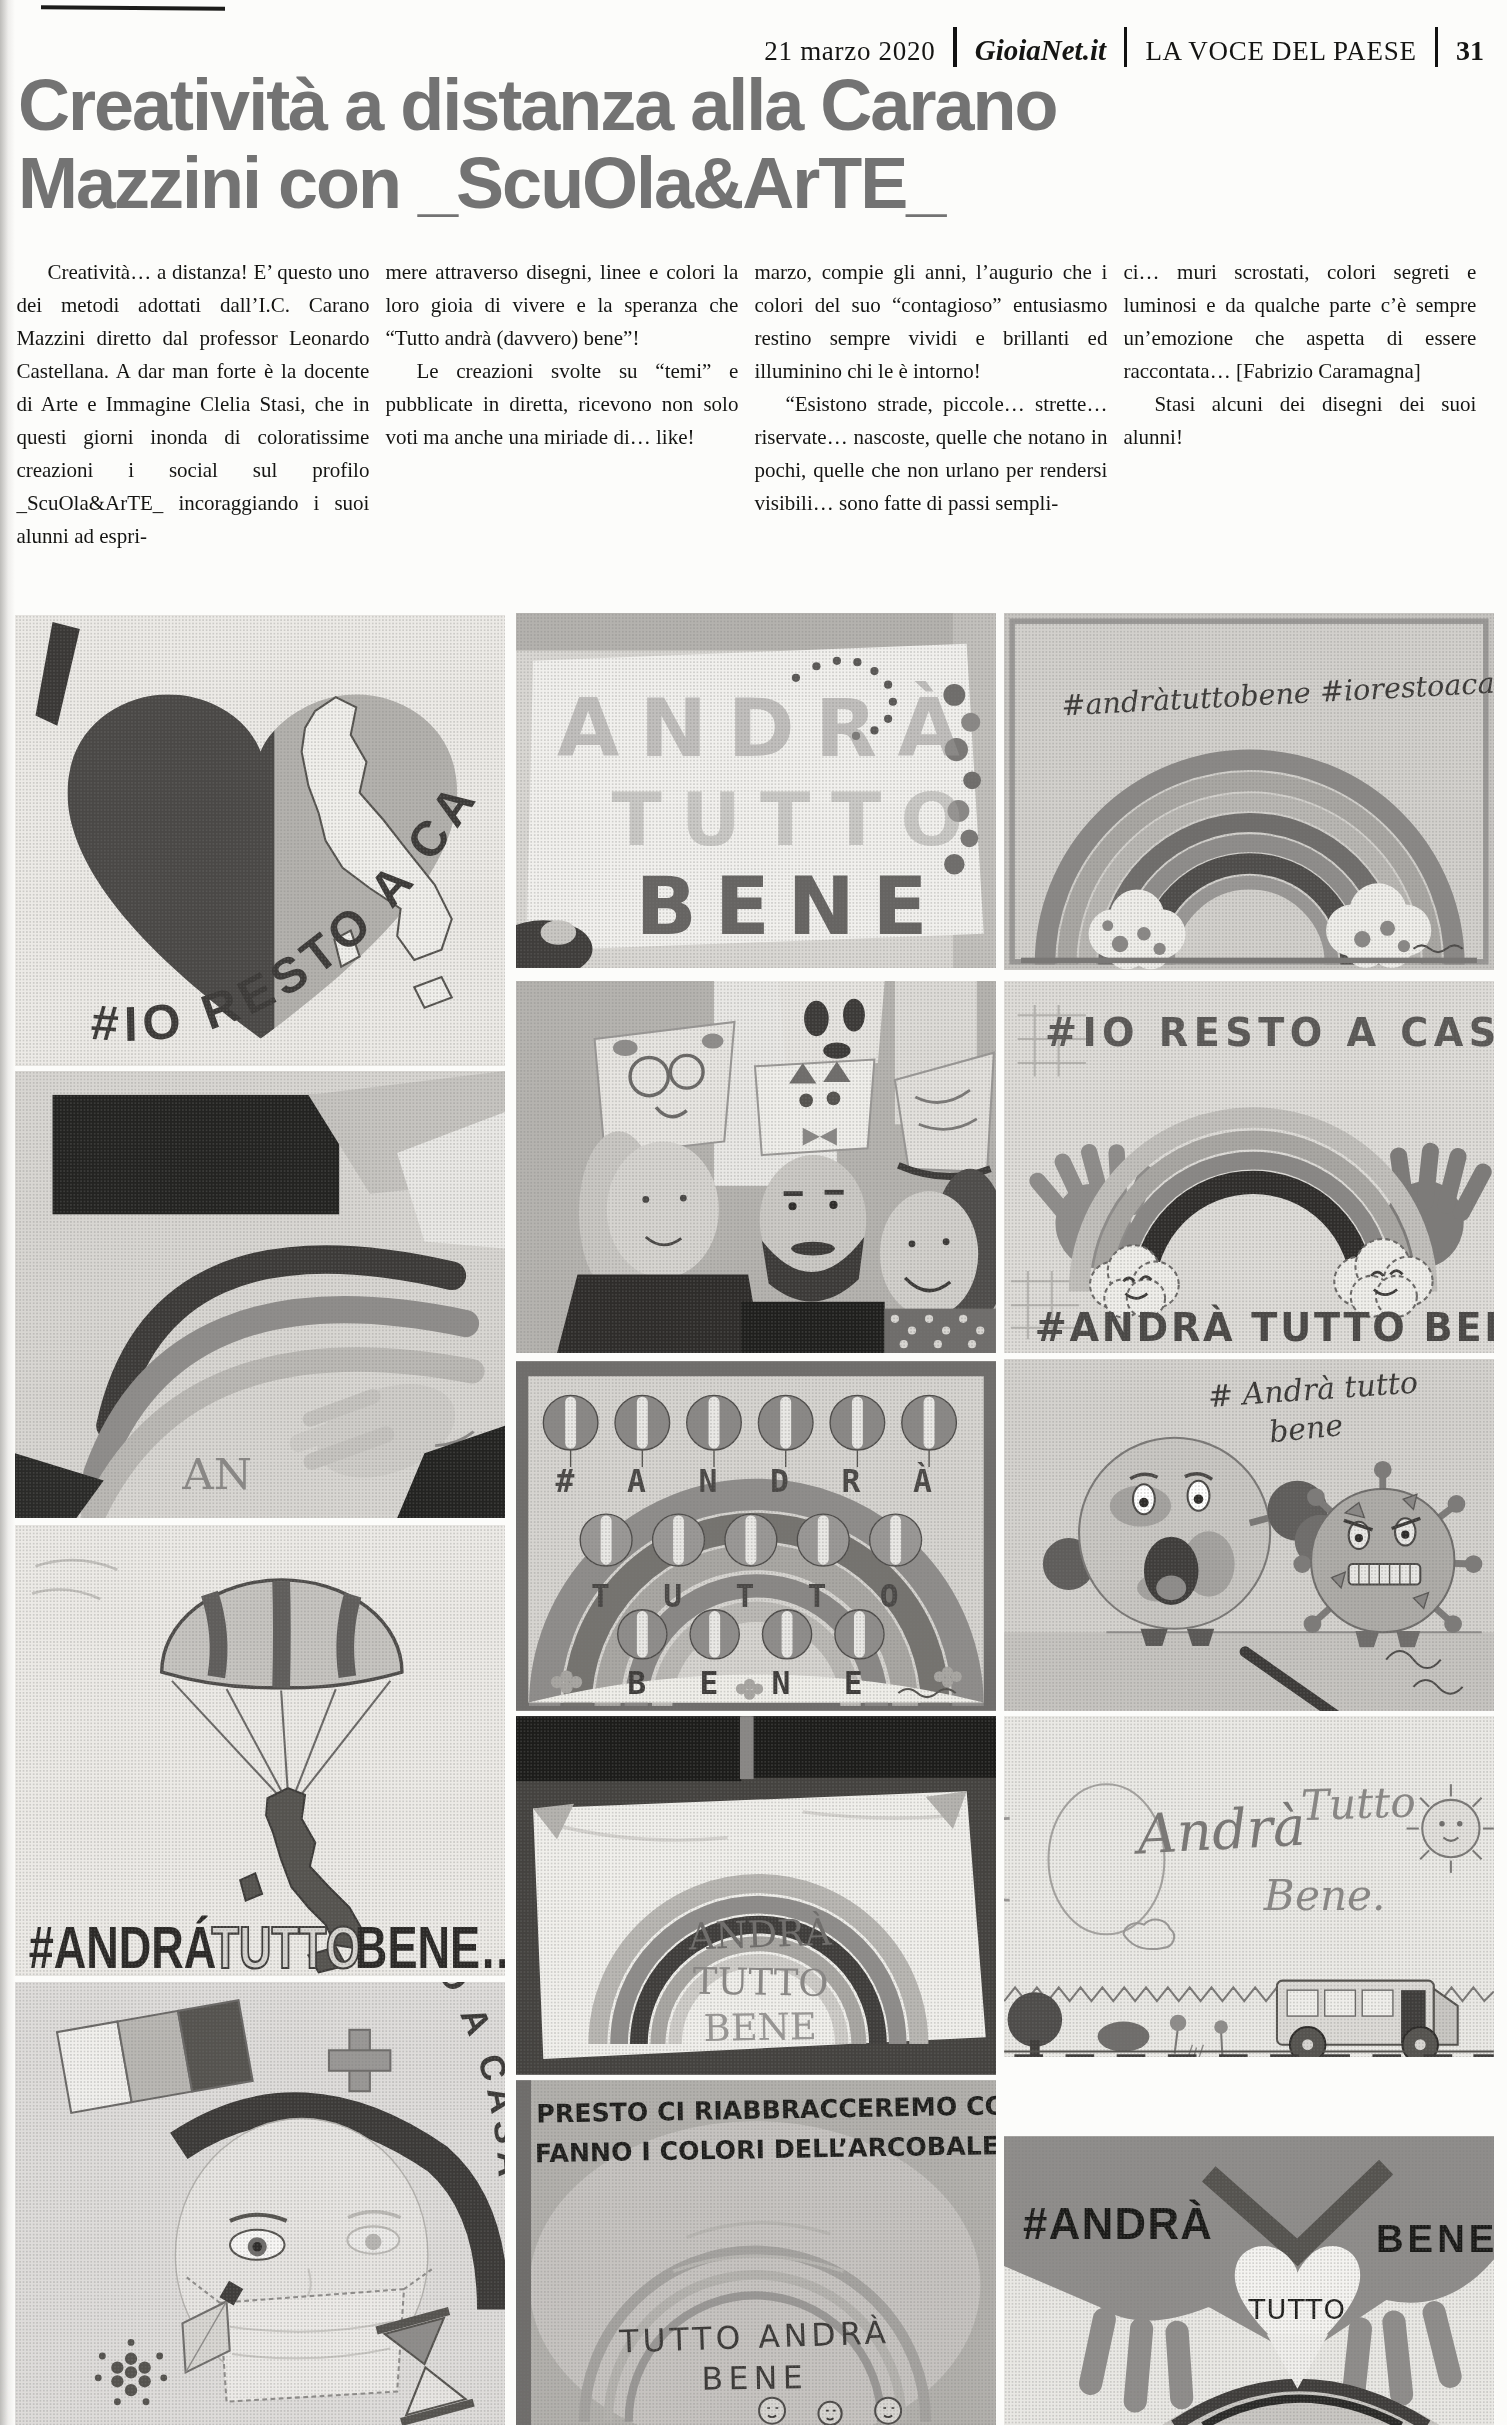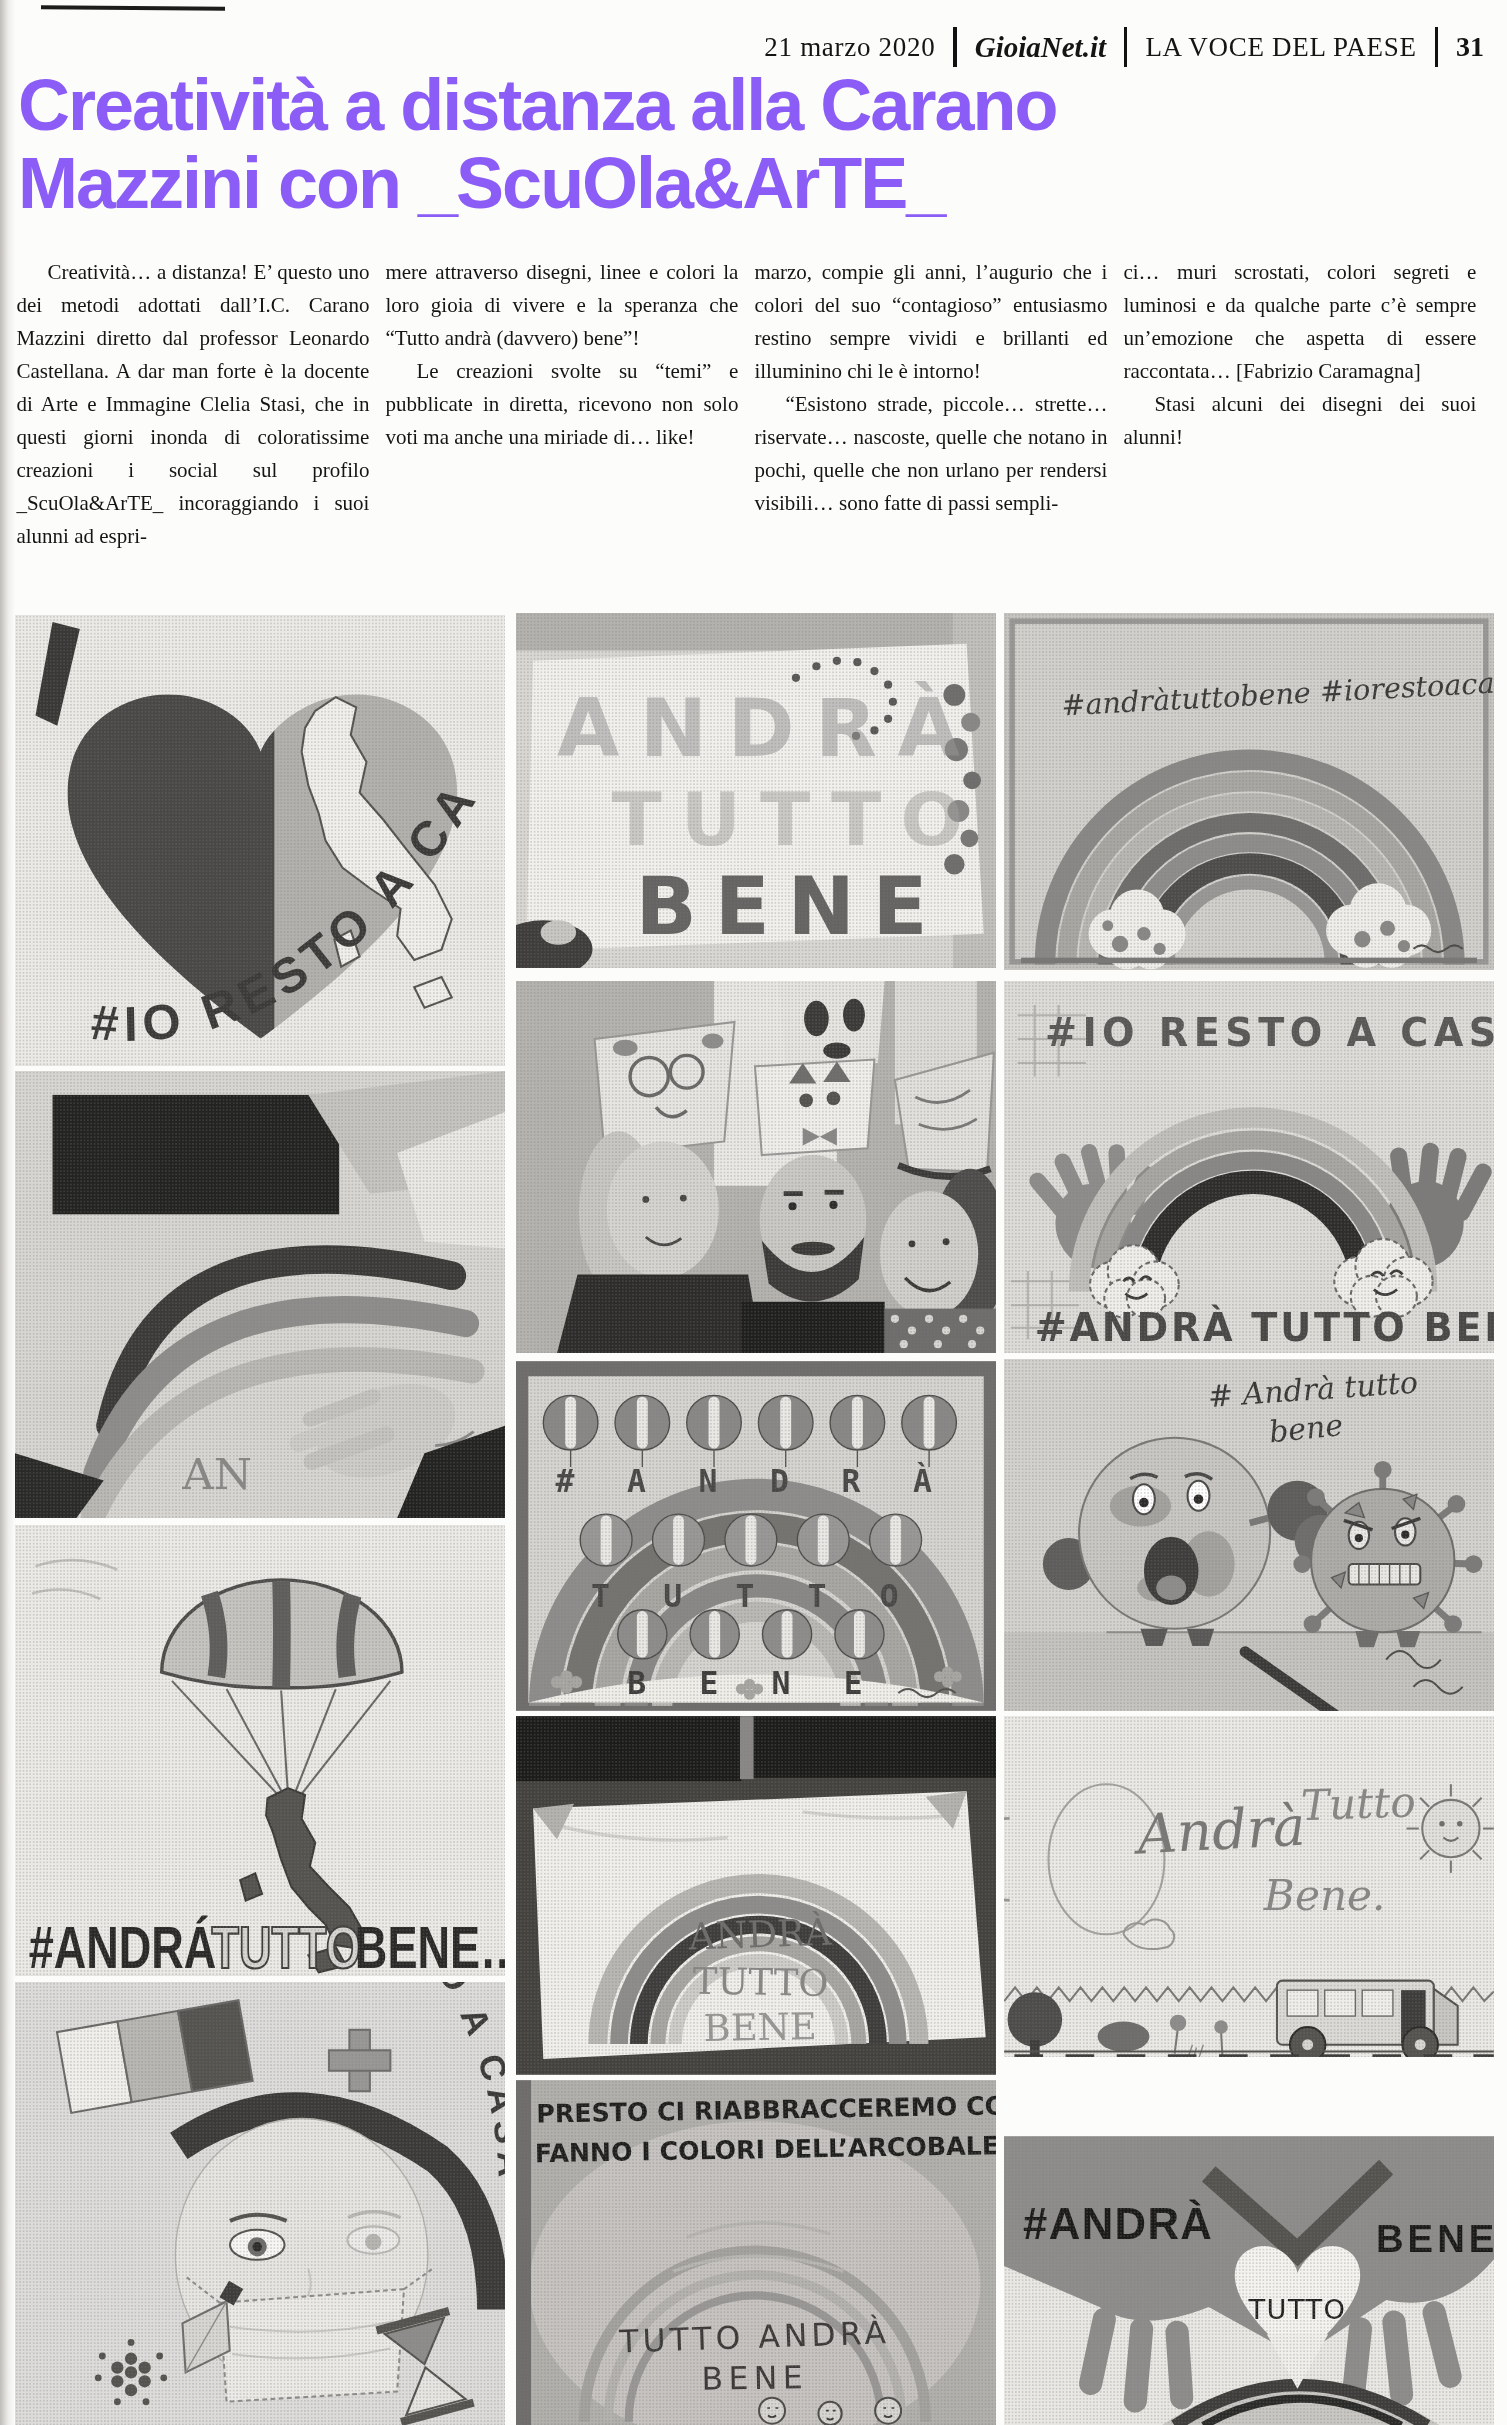--- a/index.html
+++ b/index.html
@@ -6,31 +6,31 @@
   #page{
     position:relative;width:1507px;height:2426px;background:#fcfcfa;
     font-family:"Liberation Serif",serif;color:#151513;overflow:hidden;
   }
   
   #edge-shade{position:absolute;left:0;top:0;width:15px;height:100%;
     background:linear-gradient(to right,#bdbcb9,#eeedeb 55%,#fcfcfa);}
   #top-artifact{position:absolute;left:41px;top:5.5px;width:184px;height:4.1px;background:#1c1c1a;transform:rotate(.4deg);}
 
   
-  .header{position:absolute;top:27px;right:23px;display:flex;align-items:center;gap:18px;}
+  .header{position:absolute;top:27px;right:23px;display:flex;align-items:flex-end;gap:18px;}
   .header .h-date{font-size:27px;letter-spacing:0.7px;}
   .header .h-site{font-size:29px;font-style:italic;font-weight:bold;}
   .header .h-paper{font-size:27px;letter-spacing:0.7px;}
   .header .h-page{font-size:28px;font-weight:bold;}
   .header .sep{width:3.4px;height:40px;background:#111;}
 
   
   .headline{position:absolute;left:18px;top:66px;width:1468px;
     font-family:"Liberation Sans",sans-serif;font-weight:bold;
-    font-size:72px;line-height:78px;letter-spacing:-2px;color:#8b5cf6;}
+    font-size:72px;line-height:78px;letter-spacing:-2px;color:#737373;}
 
   
   .article{position:absolute;left:16.4px;top:256px;width:1479px;display:flex;gap:16px;}
   .article .col{width:353px;font-size:21px;line-height:33px;text-align:justify;}
   .article p{margin:0;}
   .article p.indent{text-indent:31px;}
 
   
   .photo{position:absolute;margin:0;background:#d8d6d2;overflow:hidden;}
   .photo svg{display:block;width:100%;height:100%;}

